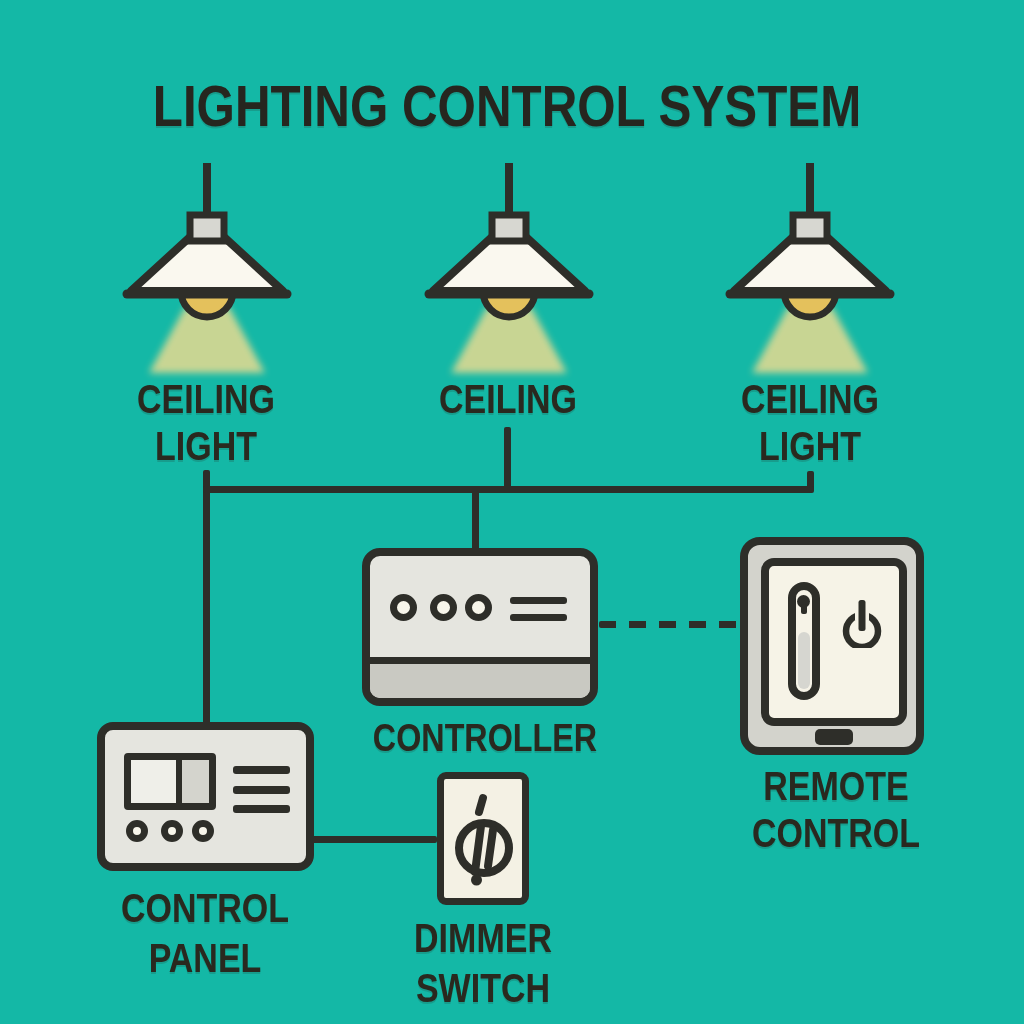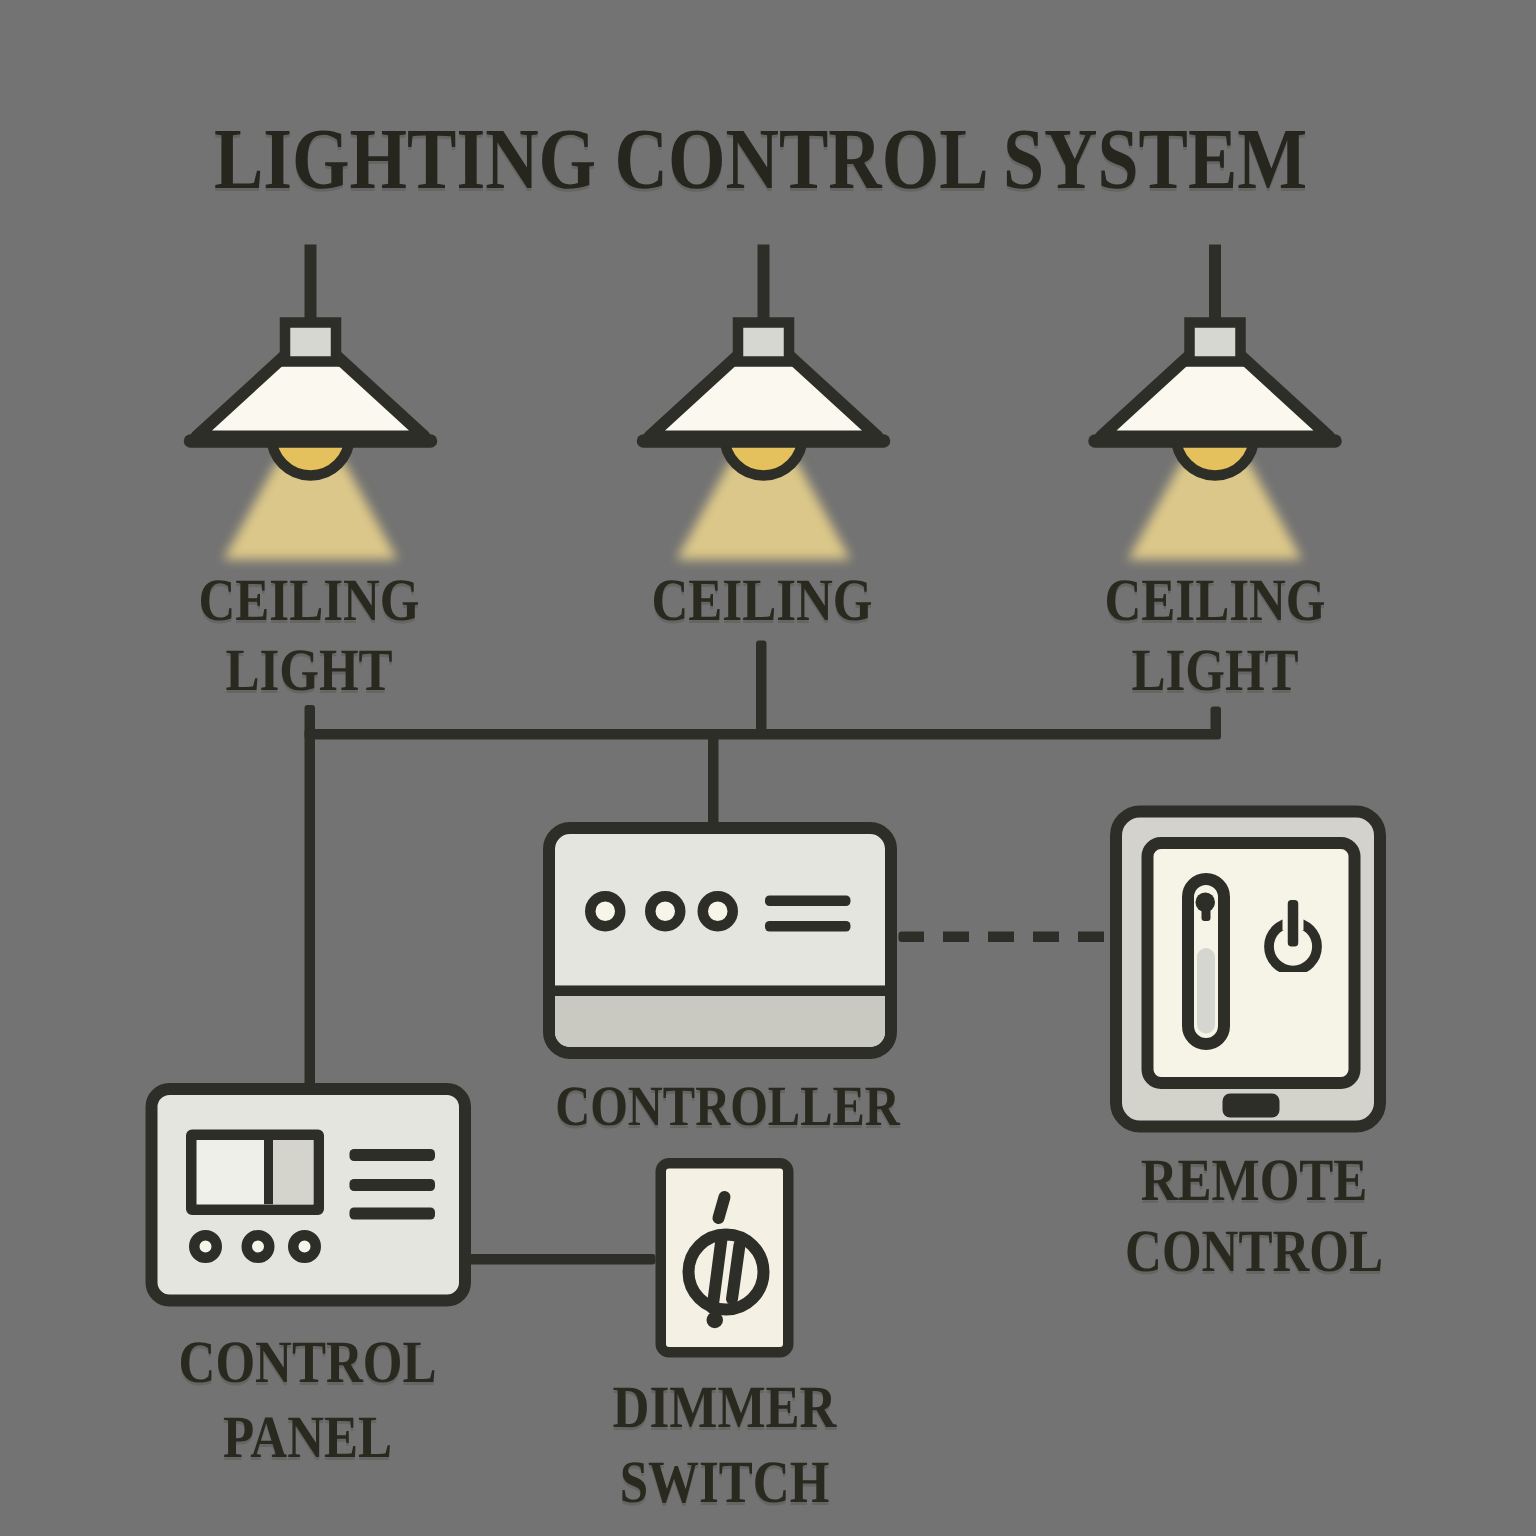--- a/index.html
+++ b/index.html
@@ -1,18 +1,18 @@
 <!DOCTYPE html>
 <html><head>
 <meta charset="utf-8">
 <style>
   html,body{margin:0;padding:0;background:#f4f1e3;}
   .canvas{
-    position:relative;width:1024px;height:1024px;background:#737373;overflow:hidden;
-    font-family:Liberation Serif, serif;color:#29291f;
+    position:relative;width:1024px;height:1024px;background:#14b8a6;overflow:hidden;
+    font-family:Liberation Sans, sans-serif;color:#29291f;
   }
   .title{
     position:absolute;top:72px;left:507px;
     transform:translateX(-50%) scaleX(0.85);transform-origin:center top;
     font-size:58px;font-weight:700;letter-spacing:0px;white-space:nowrap;
     color:#26261f;text-shadow:0 2px 0 rgba(40,40,30,0.18);
   }
   .lbl{
     position:absolute;transform:translateX(-50%) scaleX(0.85);transform-origin:center top;
     font-size:40px;line-height:47px;font-weight:700;text-align:center;white-space:nowrap;

